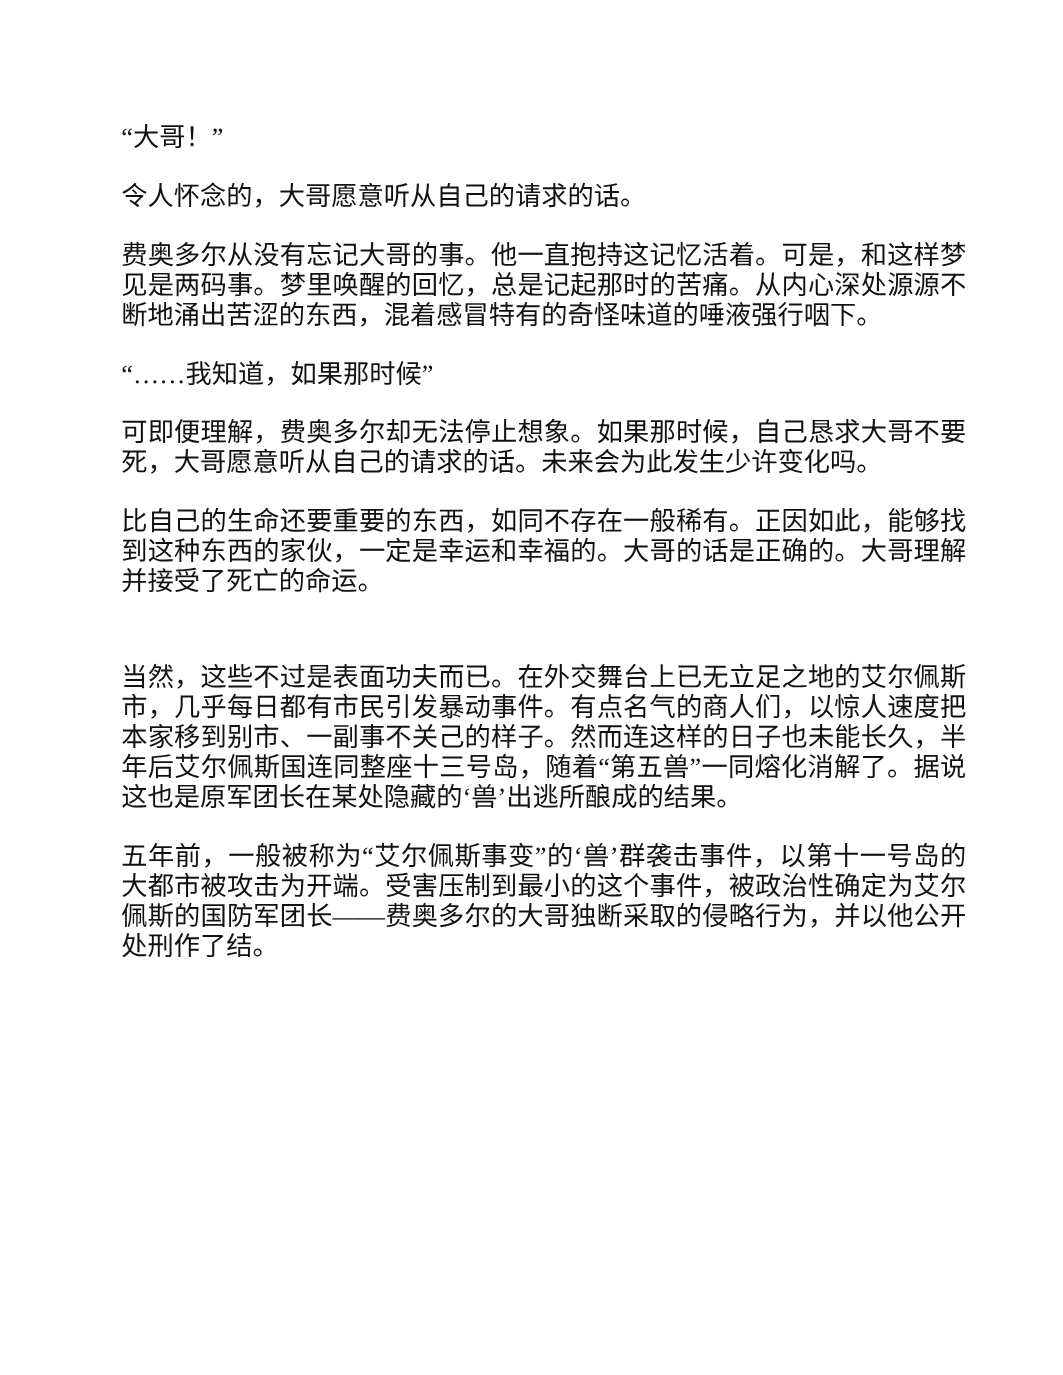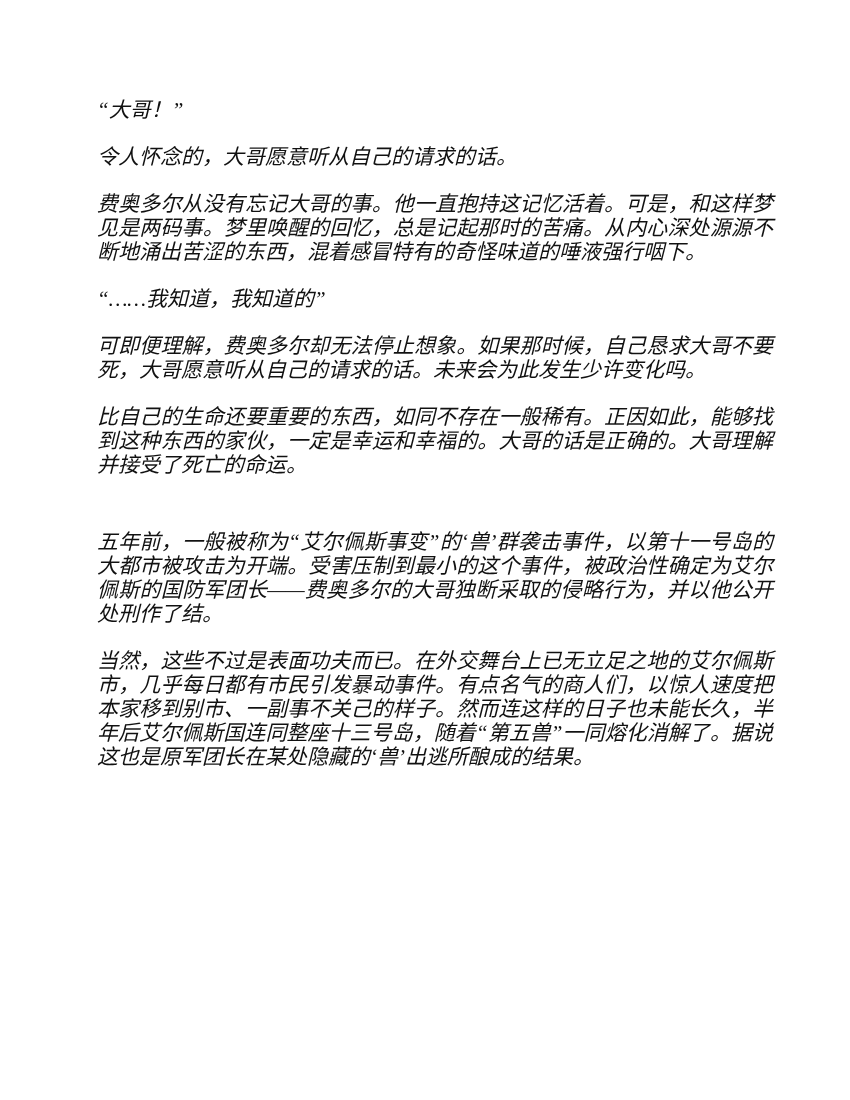--- a/index.html
+++ b/index.html
@@ -12,21 +12,20 @@
     height: 1100px;
     overflow: hidden;
     font-family: "Liberation Serif", "DejaVu Serif", serif;
   }
   .page {
     position: relative;
     width: 850px;
     height: 1100px;
     background: #ffffff;
     box-sizing: border-box;
-    font-style: italic;
   }
   .text-block {
     position: absolute;
     left: 97px;
     top: 98px;
     width: 676px;
     color: #111111;
     font-size: 21px;
     line-height: 24px;
     text-align: justify;
@@ -43,20 +42,20 @@
   }
 </style>
 </head>
 <body>
 
 <div class="page">
   <div class="text-block">
     <p>“大哥！”</p>
     <p>令人怀念的，大哥愿意听从自己的请求的话。</p>
     <p>费奥多尔从没有忘记大哥的事。他一直抱持这记忆活着。可是，和这样梦见是两码事。梦里唤醒的回忆，总是记起那时的苦痛。从内心深处源源不断地涌出苦涩的东西，混着感冒特有的奇怪味道的唾液强行咽下。</p>
-    <p>“……我知道，我知道的”</p>
+    <p>“……我知道，如果那时候”</p>
     <p>可即便理解，费奥多尔却无法停止想象。如果那时候，自己恳求大哥不要死，大哥愿意听从自己的请求的话。未来会为此发生少许变化吗。</p>
     <p>比自己的生命还要重要的东西，如同不存在一般稀有。正因如此，能够找到这种东西的家伙，一定是幸运和幸福的。大哥的话是正确的。大哥理解并接受了死亡的命运。</p>
     <div class="section-break"></div>
+    <p>当然，这些不过是表面功夫而已。在外交舞台上已无立足之地的艾尔佩斯市，几乎每日都有市民引发暴动事件。有点名气的商人们，以惊人速度把本家移到别市、一副事不关己的样子。然而连这样的日子也未能长久，半年后艾尔佩斯国连同整座十三号岛，随着“第五兽”一同熔化消解了。据说这也是原军团长在某处隐藏的‘兽’出逃所酿成的结果。</p>
     <p>五年前，一般被称为“艾尔佩斯事变”的‘兽’群袭击事件，以第十一号岛的大都市被攻击为开端。受害压制到最小的这个事件，被政治性确定为艾尔佩斯的国防军团长——费奥多尔的大哥独断采取的侵略行为，并以他公开处刑作了结。</p>
-    <p>当然，这些不过是表面功夫而已。在外交舞台上已无立足之地的艾尔佩斯市，几乎每日都有市民引发暴动事件。有点名气的商人们，以惊人速度把本家移到别市、一副事不关己的样子。然而连这样的日子也未能长久，半年后艾尔佩斯国连同整座十三号岛，随着“第五兽”一同熔化消解了。据说这也是原军团长在某处隐藏的‘兽’出逃所酿成的结果。</p>
   </div>
 </div>
 
 </body></html>

